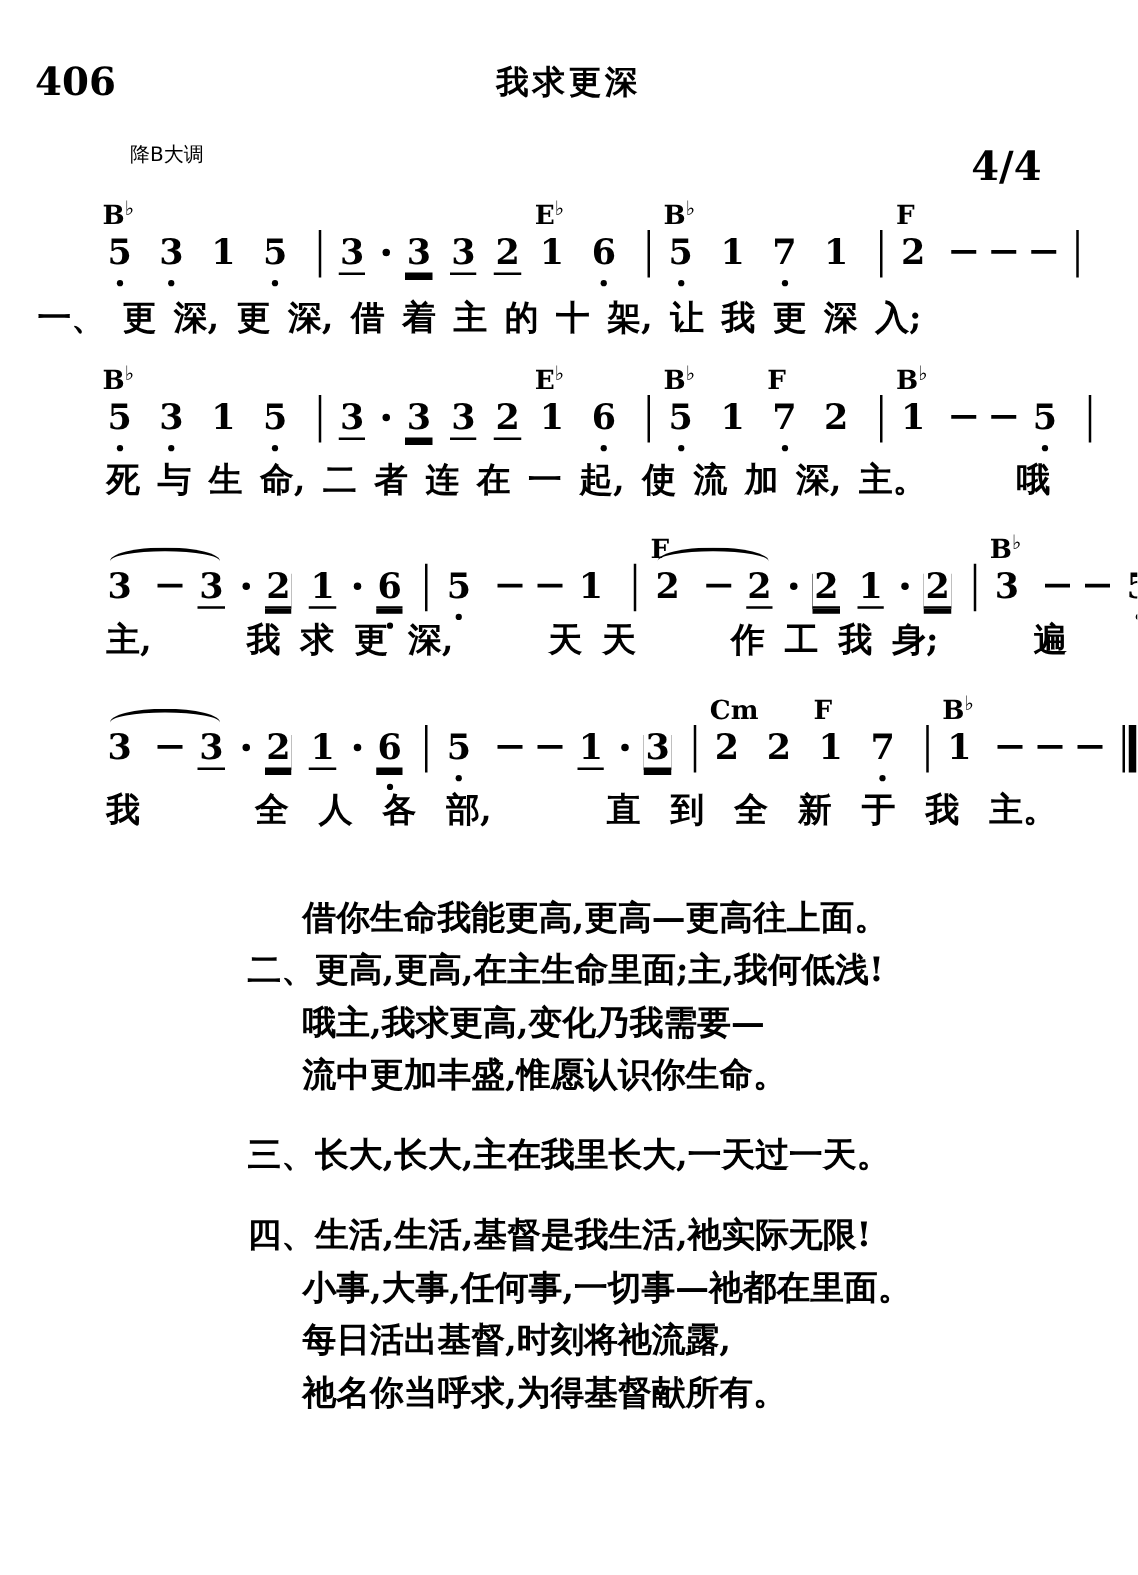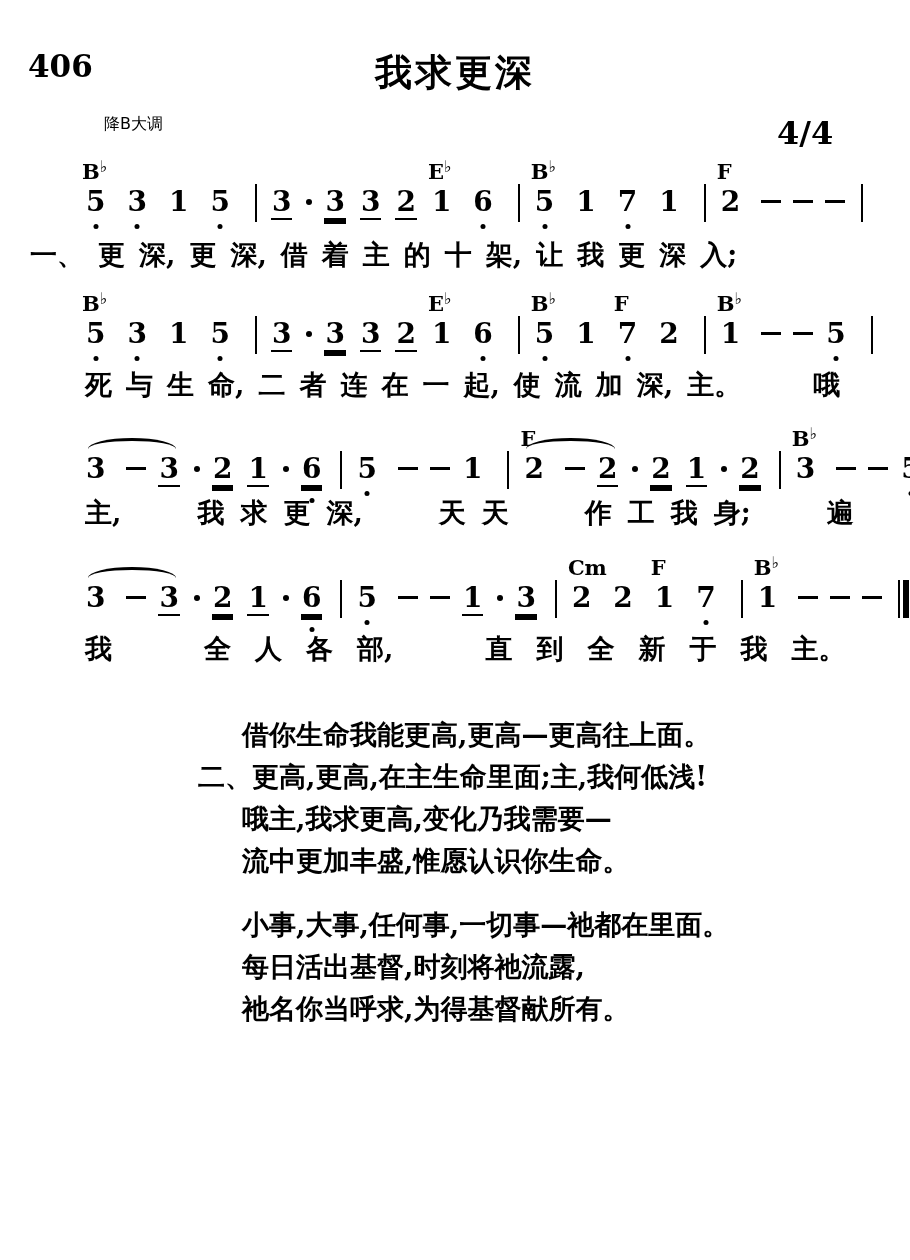--- a/index.html
+++ b/index.html
@@ -2,21 +2,21 @@
 <html><head>
 <meta charset="utf-8">
 <style>
   html,body{margin:0;padding:0;background:#fff;}
   #page{position:relative;width:910px;height:1248px;background:#ffffff;color:#000;
         font-family:"DejaVu Serif","Liberation Serif",serif;overflow:hidden;}
 
   
   .page-number{position:absolute;left:28px;top:48px;font-size:31px;font-weight:bold;}
   .song-title{position:absolute;left:0;top:48px;width:100%;text-align:center;
-              font-size:37px;font-weight:bold;letter-spacing:3px;
+              font-size:26px;font-weight:bold;letter-spacing:3px;
               font-family:"DejaVu Sans","Liberation Sans",sans-serif;}
   .key-label{position:absolute;left:104px;top:114px;font-size:16px;font-weight:normal;
              font-family:"DejaVu Sans","Liberation Sans",sans-serif;}
   .time-signature{position:absolute;left:777px;top:114px;font-size:32px;font-weight:bold;}
 
   
   .music-line{position:absolute;left:85px;display:flex;align-items:flex-start;
               font-weight:bold;font-size:28px;line-height:1;white-space:nowrap;}
   .ml-0{top:188px}.ml-1{top:320px}.ml-2{top:455px}.ml-3{top:584px}
 
@@ -253,20 +253,22 @@
       </div>
     </div>
   <div class="verses">
       <div class="verse">
         <div class="verse-line"><span class="verse-text">借你生命我能更高,更高—更高往上面。</span></div>
         <div class="verse-line first"><span class="verse-label">二、</span><span class="verse-text">更高,更高,在主生命里面;主,我何低浅!</span></div>
         <div class="verse-line"><span class="verse-text">哦主,我求更高,变化乃我需要—</span></div>
         <div class="verse-line"><span class="verse-text">流中更加丰盛,惟愿认识你生命。</span></div>
       </div>
       <div class="verse">
+        <div class="verse-line first"><span class="verse-label">三、</span><span class="verse-text">长大,长大,主在我里长大,一天过一天。</span></div>
       </div>
       <div class="verse">
+        <div class="verse-line first"><span class="verse-label">四、</span><span class="verse-text">生活,生活,基督是我生活,祂实际无限!</span></div>
         <div class="verse-line"><span class="verse-text">小事,大事,任何事,一切事—祂都在里面。</span></div>
         <div class="verse-line"><span class="verse-text">每日活出基督,时刻将祂流露,</span></div>
         <div class="verse-line"><span class="verse-text">祂名你当呼求,为得基督献所有。</span></div>
       </div>
     </div>
 </div>
 
 </body></html>

